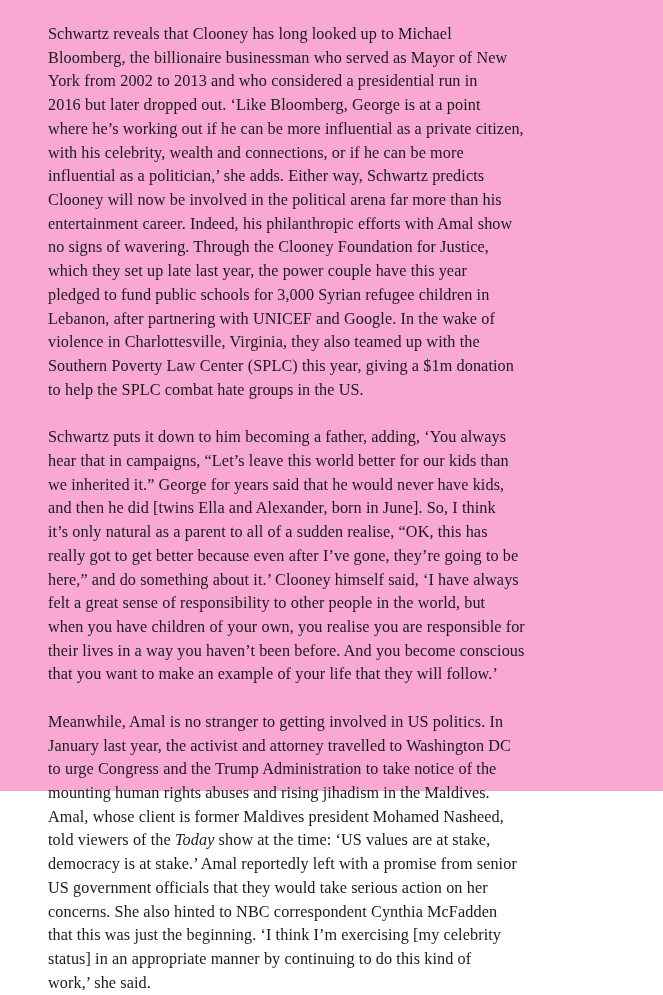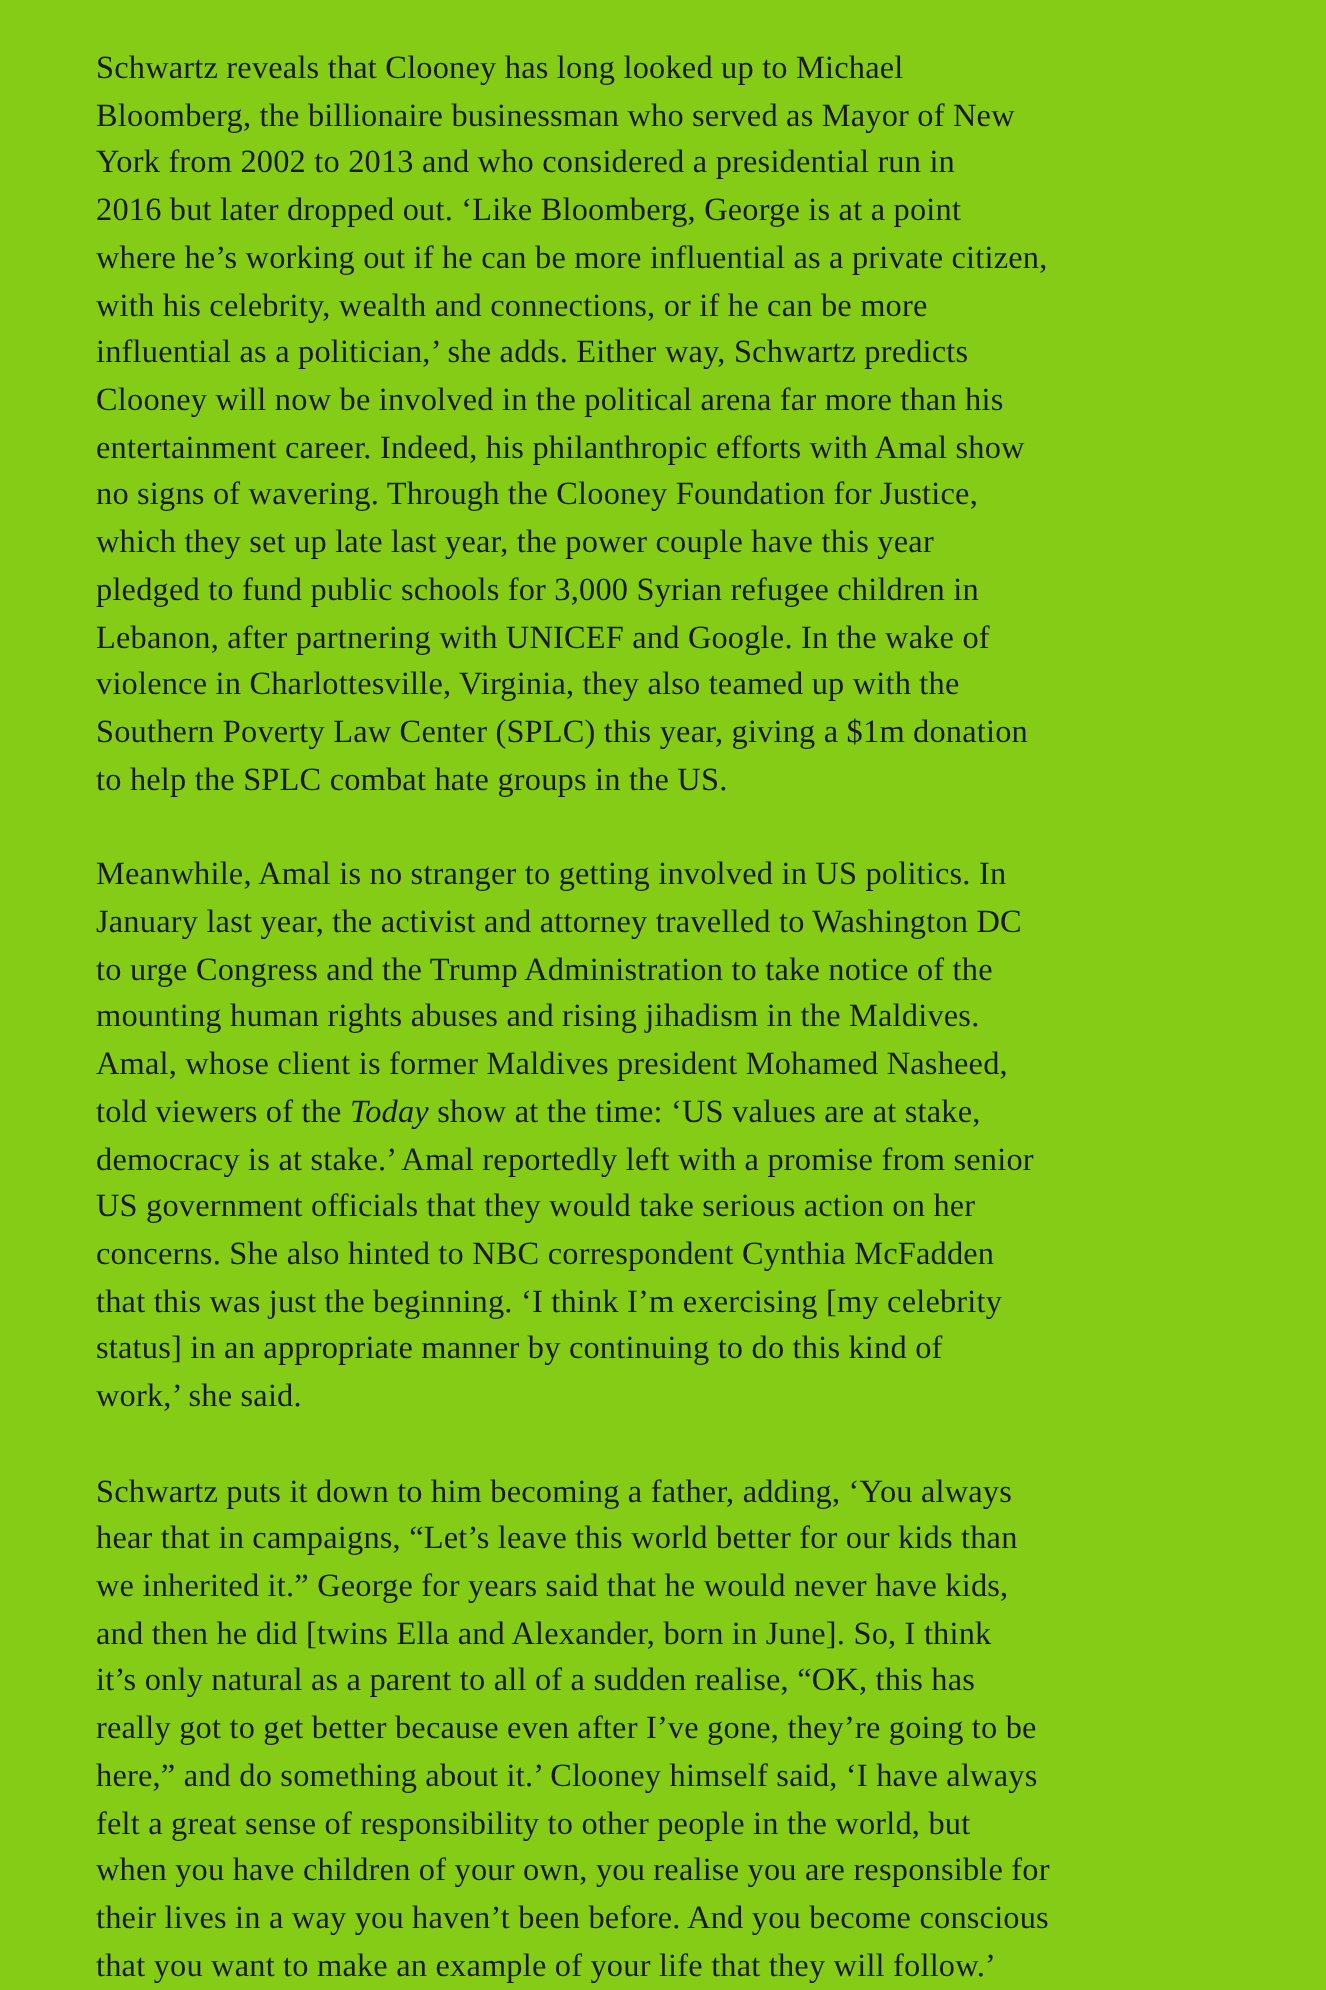--- a/index.html
+++ b/index.html
@@ -8,23 +8,23 @@
   }
   body {
     width: 663px;
     height: 995px;
     background: #ffffff;
     overflow: hidden;
   }
   .page {
     box-sizing: border-box;
     width: 663px;
-    height: 995px;
+    height: 791px;
     padding: 23px 10px 0 48px;
-    background: #84cc16;
+    background: #f9a8d4;
   }
   .para {
     margin: 0 0 23.7px 0;
     max-width: 600px;
     font-family: "Liberation Serif", serif;
     font-size: 16.2px;
     line-height: 23.72px;
     color: #1a1a1a;
     letter-spacing: 0.1px;
     white-space: pre-line;
@@ -50,36 +50,36 @@
 influential as a politician,’ she adds. Either way, Schwartz predicts
 Clooney will now be involved in the political arena far more than his
 entertainment career. Indeed, his philanthropic efforts with Amal show
 no signs of wavering. Through the Clooney Foundation for Justice,
 which they set up late last year, the power couple have this year
 pledged to fund public schools for 3,000 Syrian refugee children in
 Lebanon, after partnering with UNICEF and Google. In the wake of
 violence in Charlottesville, Virginia, they also teamed up with the
 Southern Poverty Law Center (SPLC) this year, giving a $1m donation
 to help the SPLC combat hate groups in the US.</p>
+  <p class="para">Schwartz puts it down to him becoming a father, adding, ‘You always
+hear that in campaigns, “Let’s leave this world better for our kids than
+we inherited it.” George for years said that he would never have kids,
+and then he did [twins Ella and Alexander, born in June]. So, I think
+it’s only natural as a parent to all of a sudden realise, “OK, this has
+really got to get better because even after I’ve gone, they’re going to be
+here,” and do something about it.’ Clooney himself said, ‘I have always
+felt a great sense of responsibility to other people in the world, but
+when you have children of your own, you realise you are responsible for
+their lives in a way you haven’t been before. And you become conscious
+that you want to make an example of your life that they will follow.’</p>
   <p class="para"><span>Meanwhile, Amal is no stranger to getting involved in US politics. In
 January last year, the activist and attorney travelled to Washington DC
 to urge Congress and the Trump Administration to take notice of the
 mounting human rights abuses and rising jihadism in the Maldives.
 Amal, whose client is former Maldives president Mohamed Nasheed,
 told viewers of the </span><em class="title-italic">Today</em><span> show at the time: ‘US values are at stake,
 democracy is at stake.’ Amal reportedly left with a promise from senior
 US government officials that they would take serious action on her
 concerns. She also hinted to NBC correspondent Cynthia McFadden
 that this was just the beginning. ‘I think I’m exercising [my celebrity
 status] in an appropriate manner by continuing to do this kind of
 work,’ she said.</span></p>
-  <p class="para">Schwartz puts it down to him becoming a father, adding, ‘You always
-hear that in campaigns, “Let’s leave this world better for our kids than
-we inherited it.” George for years said that he would never have kids,
-and then he did [twins Ella and Alexander, born in June]. So, I think
-it’s only natural as a parent to all of a sudden realise, “OK, this has
-really got to get better because even after I’ve gone, they’re going to be
-here,” and do something about it.’ Clooney himself said, ‘I have always
-felt a great sense of responsibility to other people in the world, but
-when you have children of your own, you realise you are responsible for
-their lives in a way you haven’t been before. And you become conscious
-that you want to make an example of your life that they will follow.’</p>
 </div>
 
 </body></html>

